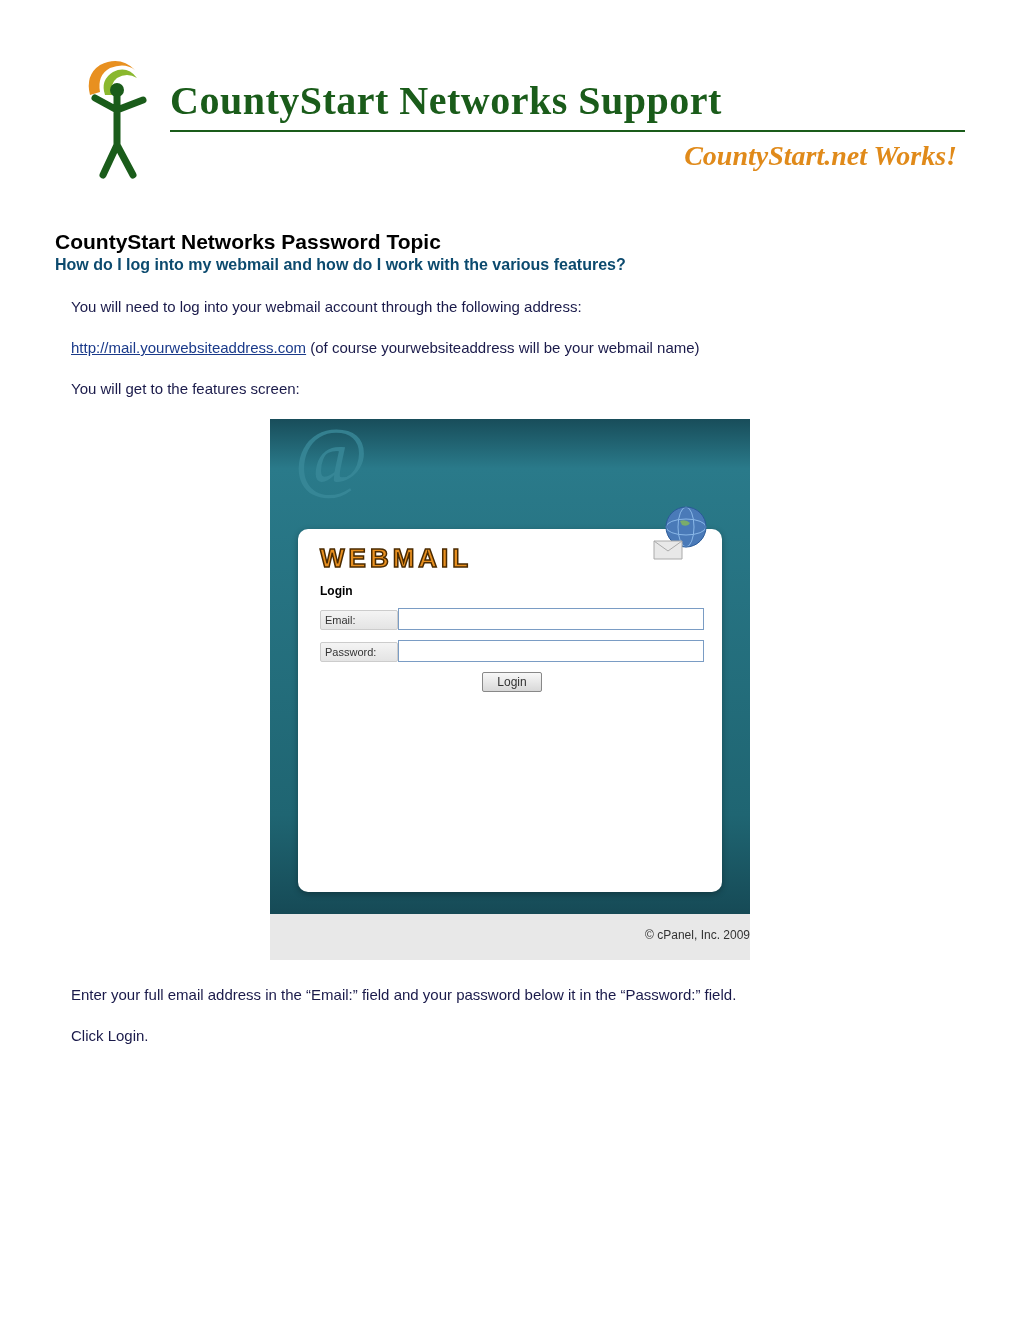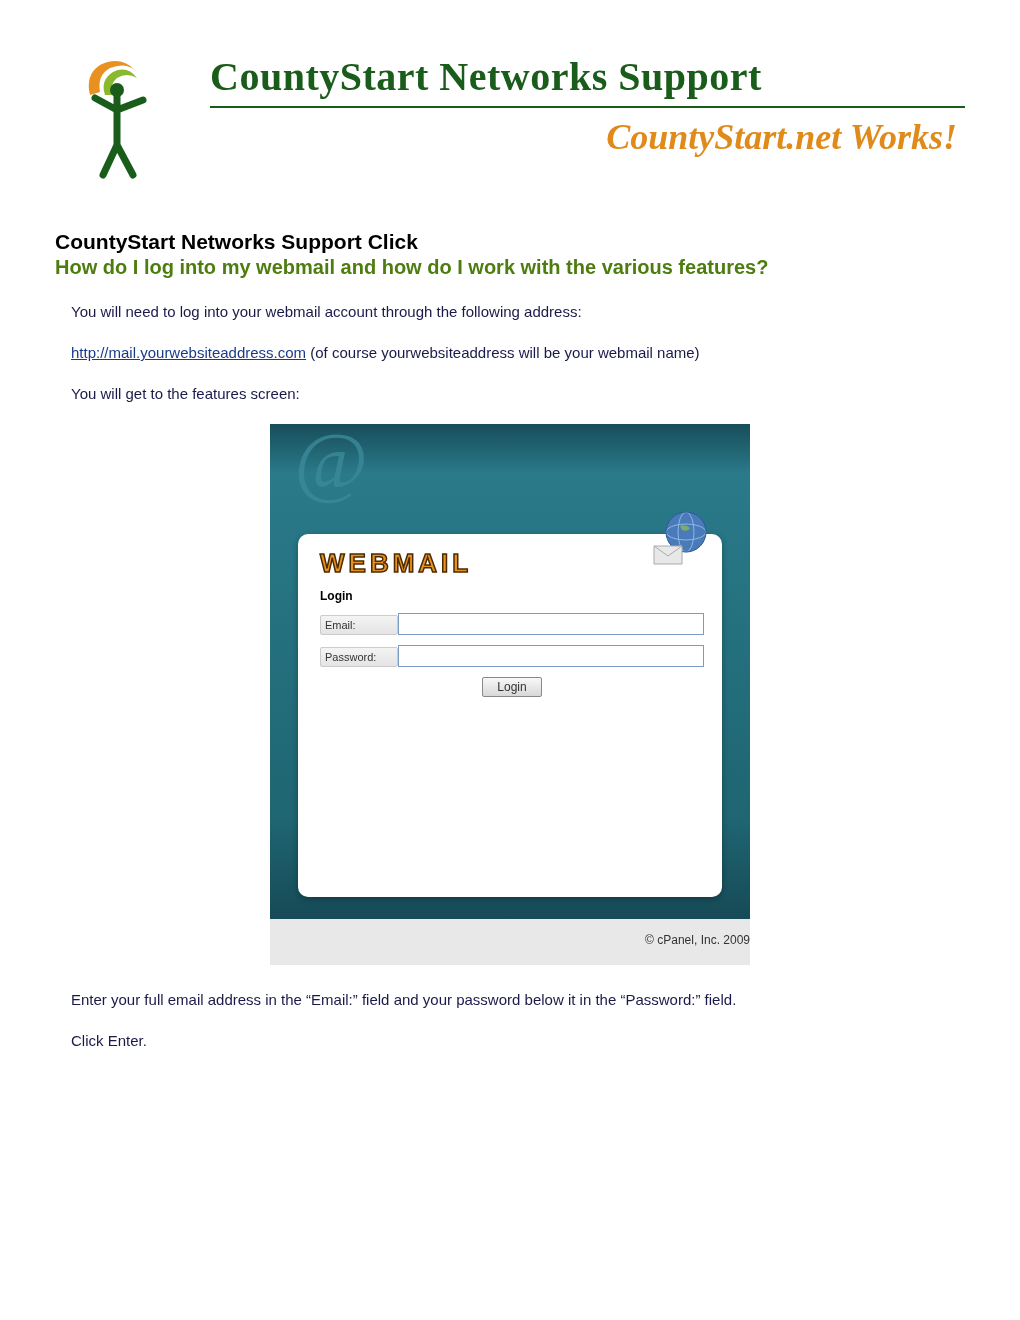--- a/index.html
+++ b/index.html
@@ -20,59 +20,58 @@
     margin-bottom: 50px;
   }
   .logo {
     position: absolute;
     left: 20px;
     top: 5px;
   }
   .title-block {
     position: absolute;
     left: 115px;
-    top: 8px;
+    top: 32px;
     right: 0;
-    margin-left: 40px;
   }
   .main-title {
     font-family: Georgia, 'Times New Roman', serif;
     font-weight: bold;
     font-size: 40px;
     color: #1a5c1a;
     margin: 0;
     letter-spacing: 0.5px;
   }
   .hr-line {
     border: none;
     border-top: 2px solid #1a5c1a;
     margin: 6px 0 8px 0;
   }
   .tagline {
     font-family: Georgia, 'Times New Roman', serif;
     font-style: italic;
     font-weight: bold;
-    font-size: 36px;
+    font-size: 28px;
     color: #e08a1a;
     text-align: right;
     margin: 0;
     padding-right: 8px;
   }
   .topic-heading {
     font-family: Tahoma, Verdana, sans-serif;
     font-weight: bold;
     font-size: 21px;
     color: #000;
     margin: 0 0 2px 0;
   }
   .question {
     font-family: Tahoma, Verdana, sans-serif;
     font-weight: bold;
-    font-size: 20px;
-    color: #4d7c0f;
+    font-size: 16px;
+    color: #0c4a6e;
     margin: 0 0 22px 0;
   }
   .body-text {
     font-family: Tahoma, Verdana, sans-serif;
     font-size: 15px;
     color: #1a1a4a;
     margin: 0 0 20px 16px;
     line-height: 1.4;
   }
   .link {
@@ -195,21 +194,21 @@
         <path d="M 42 45 L 42 95 M 42 60 L 20 48 M 42 60 L 68 50 M 42 95 L 28 125 M 42 95 L 58 125" stroke="#1a5c1a" stroke-width="7" stroke-linecap="round" fill="none"></path>
       </svg>
     </div>
     <div class="title-block">
       <h1 class="main-title">CountyStart Networks Support</h1>
       <hr class="hr-line">
       <div class="tagline">CountyStart.net Works!</div>
     </div>
   </div>
 
-  <div class="topic-heading">CountyStart Networks Support Click</div>
+  <div class="topic-heading">CountyStart Networks Password Topic</div>
   <div class="question">How do I log into my webmail and how do I work with the various features?</div>
 
   <p class="body-text">You will need to log into your webmail account through the following address:</p>
 
   <p class="body-text">
     <a href="#" class="link">http://mail.yourwebsiteaddress.com</a><span> (of course yourwebsiteaddress will be your webmail name)</span>
   </p>
 
   <p class="body-text">You will get to the features screen:</p>
 
@@ -242,15 +241,15 @@
           <div class="login-btn-wrap">
             <button class="login-btn">Login</button>
           </div>
         </div>
       </div>
       <div class="copyright">© cPanel, Inc. 2009</div>
     </div>
   </div>
 
   <p class="body-text">Enter your full email address in the “Email:” field and your password below it in the “Password:” field.</p>
-  <p class="body-text">Click Enter.</p>
+  <p class="body-text">Click Login.</p>
 
 </div>
 
 </body></html>

